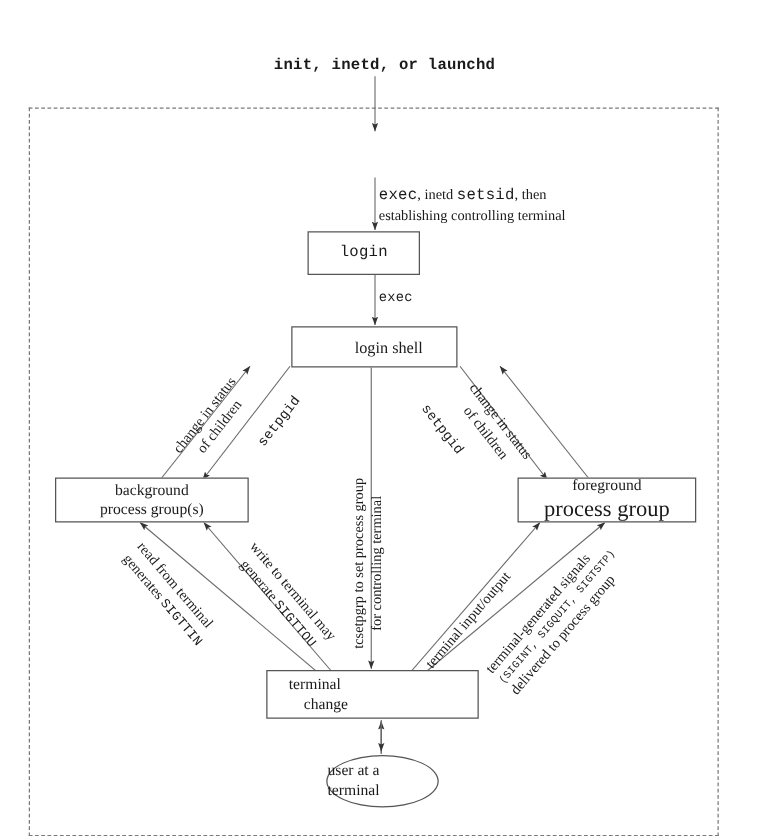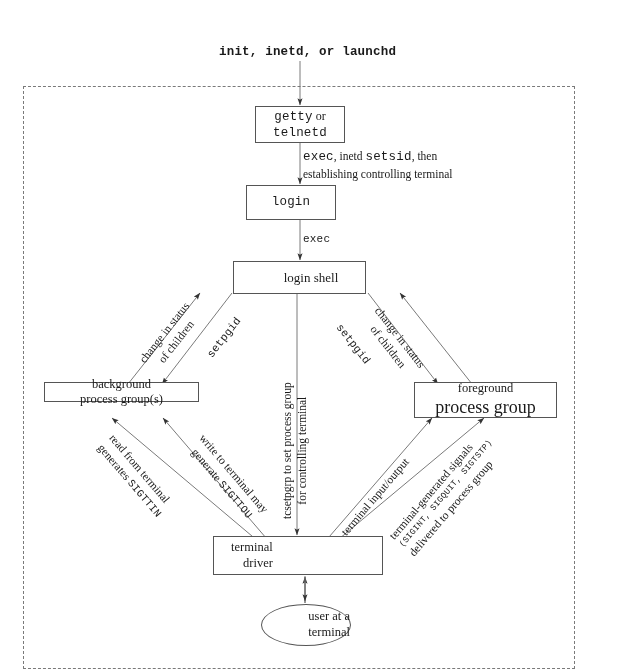--- a/index.html
+++ b/index.html
@@ -65,21 +65,21 @@
     color: #1a1a1a;
   }
   .ellipse-node {
     position: absolute;
     box-sizing: border-box;
     border: 1px solid #555555;
     border-radius: 50%;
     background: #ffffff;
     display: flex;
     flex-direction: column;
-    align-items: flex-end;
+    align-items: flex-start;
     justify-content: center;
     font-size: 12.5px;
     line-height: 1.25;
     text-align: center;
   }
   .plain-text {
     position: absolute;
     white-space: nowrap;
     color: #1a1a1a;
   }
@@ -141,24 +141,20 @@
     <g stroke="#6b6b6b" stroke-width="0.9" fill="none">
 
       <line x1="297" y1="547" x2="258" y2="509" stroke-dasharray="4,3"></line>
 
       <line x1="305" y1="549" x2="305" y2="574" marker-end="url(#ah)"></line>
     </g>
   </svg>
 
   <div class="plain-text mono" style="left:219px; top:18px; font-size:12.5px; font-weight:bold;">init, inetd, or launchd</div>
 
-  <div class="node" style="left:255px; top:79px; width:90px; height:37px;">
-    <div><span class="mono">getty</span><span class="serif" style="font-size:12px;">&nbsp;</span><span class="serif" style="font-size:12px;">or</span></div>
-    <div class="mono">telnetd</div>
-  </div>
 
   <div class="lbl" style="left:303px; top:122px;">
     <span class="mono">exec</span><span class="serif">, inetd </span><span class="mono">setsid</span><span class="serif">, then</span>
     <div class="serif" style="margin-top:1px;">establishing controlling terminal</div>
   </div>
 
   <div class="node" style="left:246px; top:158px; width:90px; height:35px;">
     <div class="mono">login</div>
   </div>
 
@@ -184,21 +180,21 @@
 
   <div class="lbl-blk rot mono" style="left:344px; top:294px; transform: rotate(52deg); font-size:11px;">
     <div>setpgid</div>
   </div>
 
   <div class="lbl-blk rot" style="left:383px; top:277px; transform: rotate(52deg);">
     <div class="serif">change in status</div>
     <div class="serif">of children</div>
   </div>
 
-  <div class="node" style="left:44px; top:355px; width:155px; height:20px;">
+  <div class="node" style="left:44px; top:355px; width:155px; height:36px;">
     <div class="serif" style="font-size:12.5px;">background</div>
     <div class="serif" style="font-size:12.5px;">process group(s)</div>
   </div>
 
   <div class="node" style="left:414px; top:355px; width:143px; height:36px;">
     <div class="serif" style="font-size:12.5px;">foreground</div>
     <div class="serif" style="font-size:18px;">process group</div>
   </div>
 
   <div class="lbl-blk rot" style="left:207px; top:404px; transform: rotate(49.5deg); text-align:left;">
@@ -216,21 +212,21 @@
   </div>
 
   <div class="lbl-blk rot" style="left:386px; top:506px; transform: rotate(-49.5deg); text-align:left;">
     <div class="serif">terminal-generated signals</div>
     <div class="mono tiny" style="text-align:center;">(SIGINT, SIGQUIT, SIGTSTP)</div>
     <div class="serif">delivered to process group</div>
   </div>
 
   <div class="node" style="left:213px; top:509px; width:170px; height:39px; align-items:flex-start; padding-left:17px;">
     <div class="serif" style="font-size:12.5px;">terminal</div>
-    <div class="serif" style="font-size:12.5px; padding-left:12px;">driver</div>
+    <div class="serif" style="font-size:12.5px; padding-left:12px;">change</div>
   </div>
 
   <div class="ellipse-node" style="left:261px; top:577px; width:90px; height:42px;">
     <div class="serif">user at a</div>
     <div class="serif">terminal</div>
   </div>
 
   <div class="plain-text serif" style="left:281px; top:652px; font-size:12.5px;">signals</div>
 
 </div>

